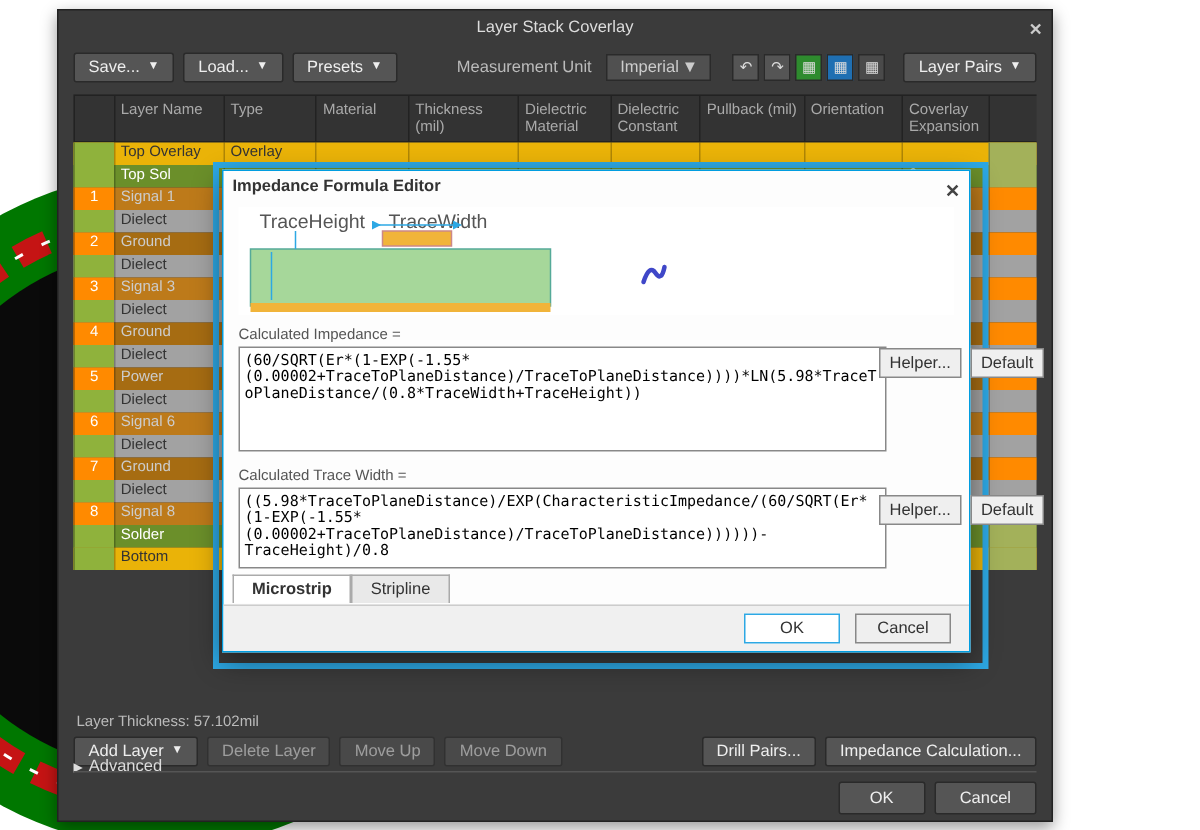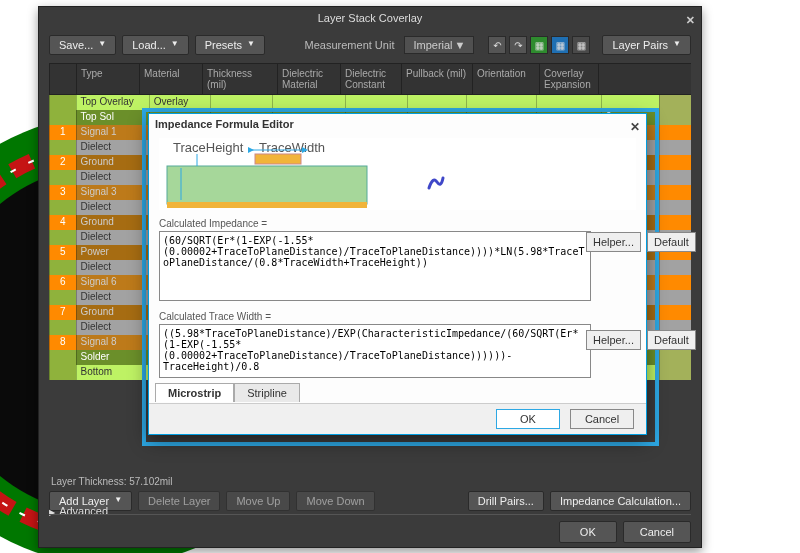--- a/index.html
+++ b/index.html
@@ -34,21 +34,21 @@
   .col-dmat{width:54px}
   .col-dc{width:52px}
   .col-pb{width:62px}
   .col-or{width:58px}
   .col-ce{width:50px}
   .col-ex{width:24px}
   .row{display:flex;align-items:stretch;height:15px;font-size:10px}
   .row>div{border-left:1px solid rgba(0,0,0,.25);padding:1px 4px;overflow:hidden;white-space:nowrap}
   .row .cnum{width:18px;color:#fff;text-align:center;background:#ff8a00}
   .row .cnum.green{background:#8fb23c}
-  .overlayrow{background:#bef264;color:#333}
+  .overlayrow{background:#eab308;color:#333}
   .solderrow{background:#6b8f2a;color:#fff}
   .sigrow{background:#bd7a1a}
   .dielrow{background:#a2a2a2;color:#333}
   .gndrow{background:#a66c12}
   .pwrrow{background:#a66c12}
   .botbar{position:absolute;left:10px;right:10px;bottom:36px;display:flex;align-items:center;gap:6px}
   .tot{position:absolute;left:12px;bottom:60px;color:#bbb;font-size:10px}
   .footer{position:absolute;left:10px;right:10px;bottom:4px;display:flex;justify-content:flex-end;gap:6px;border-top:1px solid #555;padding-top:6px}
   .adv{position:absolute;left:10px;bottom:30px;color:#ddd;font-size:11px}
   .adv .tri{font-size:8px;margin-right:4px}
@@ -118,20 +118,21 @@
     </div>
     <div class="btn" style="margin-left:6px">
         <span>Layer Pairs</span>
         <span class="caret">▼</span>
       </div>
   </div>
 
   <div class="tbl">
     <div class="tblhead">
       <div class="col-num"></div>
+      <div class="col-name">Layer Name</div>
       <div class="col-type">Type</div>
       <div class="col-mat">Material</div>
       <div class="col-thk">Thickness (mil)</div>
       <div class="col-dmat">Dielectric Material</div>
       <div class="col-dc">Dielectric Constant</div>
       <div class="col-pb">Pullback (mil)</div>
       <div class="col-or">Orientation</div>
       <div class="col-ce">Coverlay Expansion</div>
       <div class="col-ex"></div>
     </div>

